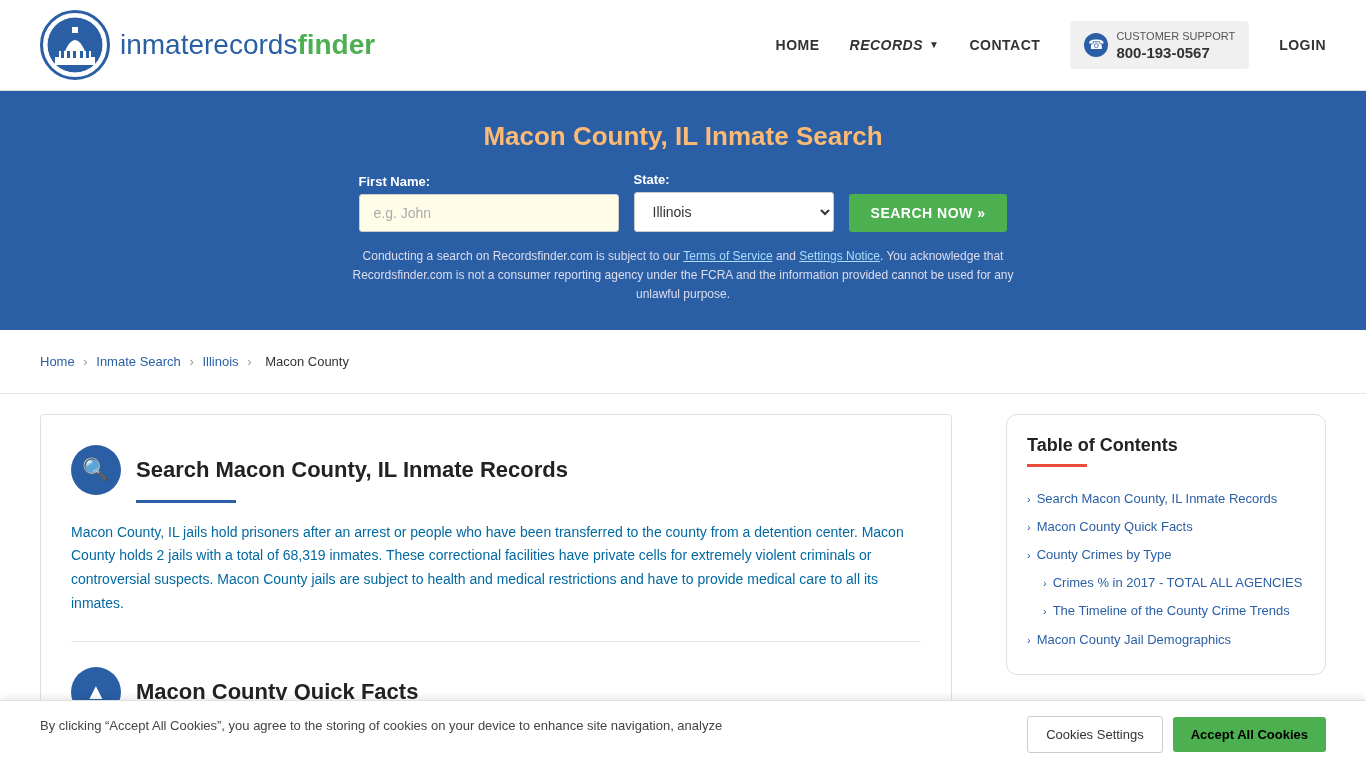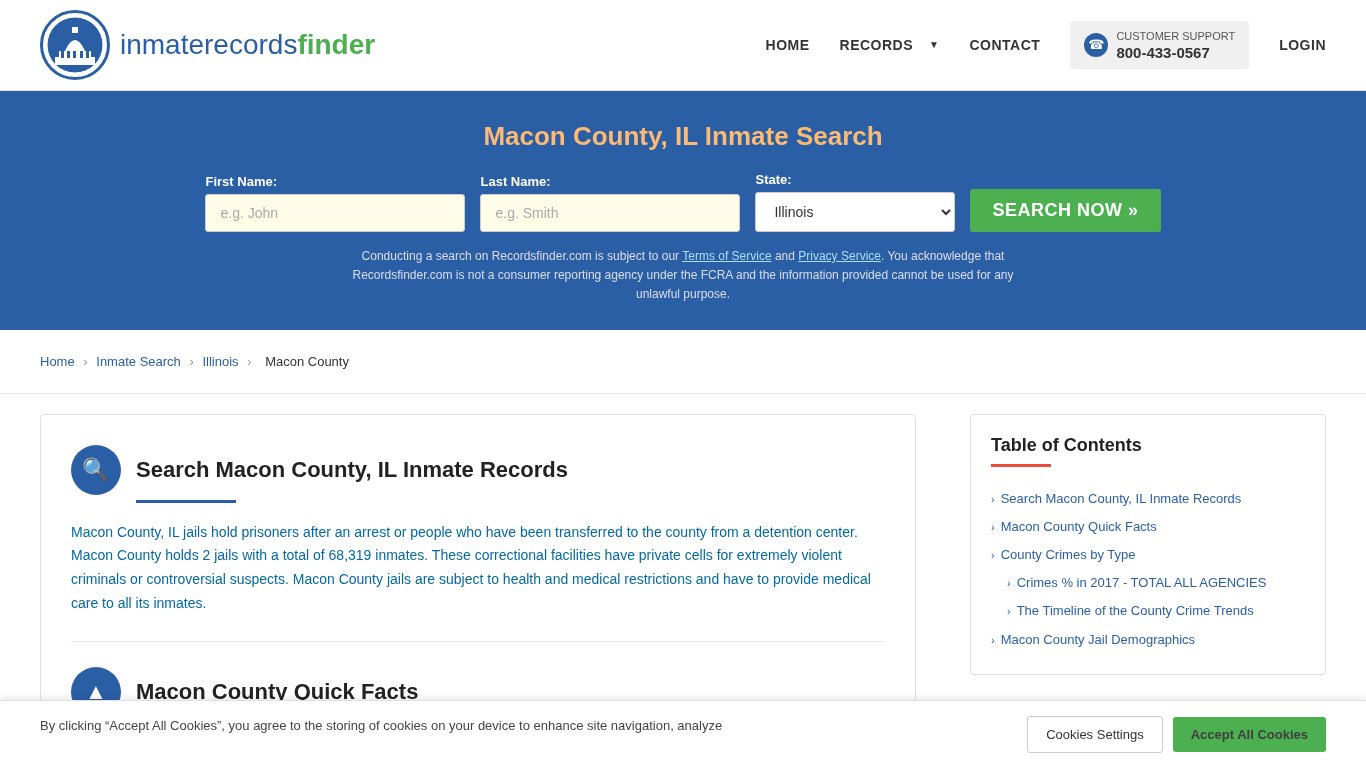--- a/index.html
+++ b/index.html
@@ -48,21 +48,22 @@
       font-size: 14px;
       font-weight: 700;
       color: #333;
       text-transform: uppercase;
       cursor: pointer;
       letter-spacing: 0.5px;
     }
     .nav-records {
       display: flex;
       align-items: center;
-      gap: 16px;
+      gap: 6px;
+      font-style: italic;
     }
     .chevron-down {
       font-size: 10px;
       color: #333;
     }
     #customer-support {
       display: flex;
       align-items: center;
       gap: 8px;
       background: #f0f0f0;
@@ -148,21 +149,21 @@
       color: #333;
       border-radius: 3px;
       width: 200px;
       appearance: auto;
     }
     #search-btn {
       background: #4caf50;
       color: #fff;
       border: none;
       padding: 11px 22px;
-      font-size: 18px;
+      font-size: 14px;
       font-weight: 700;
       border-radius: 3px;
       cursor: pointer;
       white-space: nowrap;
       text-transform: uppercase;
       letter-spacing: 0.5px;
     }
     #hero-disclaimer {
       color: #dde;
       font-size: 12px;
@@ -275,24 +276,24 @@
       flex-shrink: 0;
     }
     #section-quick-facts-title {
       font-size: 22px;
       font-weight: 700;
       color: #222;
     }
 
     
     #right-sidebar {
-      width: 356px;
+      width: 320px;
       flex-shrink: 0;
       border: 1px solid #e0e0e0;
-      border-radius: 4px;
+      border-radius: 11px;
       padding: 20px;
       margin-left: 34px;
     }
     #toc-title {
       font-size: 18px;
       font-weight: 700;
       color: #222;
       margin-bottom: 8px;
     }
     #toc-underline {
@@ -363,21 +364,21 @@
       background: #fff;
       color: #333;
       font-size: 13px;
       border-radius: 3px;
       cursor: pointer;
     }
     #cookie-accept-btn {
       padding: 10px 18px;
       border: none;
       background: #4caf50;
-      color: #404040;
+      color: #000000;
       font-size: 13px;
       font-weight: 700;
       border-radius: 3px;
       cursor: pointer;
     }
   </style>
 </head>
 <body>
 
 <header id="header">
@@ -406,48 +407,44 @@
     <div class="nav-item">HOME</div>
     <div class="nav-item nav-records">
       <span>RECORDS</span>
       <span class="chevron-down">▼</span>
     </div>
     <div class="nav-item">CONTACT</div>
     <div id="customer-support">
       <div id="support-icon">☎</div>
       <div>
         <div id="support-text">CUSTOMER SUPPORT</div>
-        <div id="support-number">800-433-0567</div>
+        <div id="support-number">800-193-0567</div>
       </div>
     </div>
     <div class="nav-item" id="login-btn">LOGIN</div>
   </nav>
 </header>
 
 <section id="search-hero">
   <h1 id="hero-title">Macon County, IL Inmate Search</h1>
   <div id="search-form">
     <div class="form-group">
       <label class="form-label">First Name:</label>
       <input class="form-input" type="text" placeholder="e.g. John" style="">
     </div>
     <div class="form-group">
-      <label class="form-label">Last Name:</label>
-      <input class="form-input" type="text" placeholder="e.g. Smith" style="">
-    </div>
-    <div class="form-group">
       <label class="form-label">State:</label>
       <select id="state-select">
         <option>Illinois</option>
       </select>
     </div>
     <button id="search-btn">SEARCH NOW »</button>
   </div>
   <div id="hero-disclaimer">
-    Conducting a search on Recordsfinder.com is subject to our <a>Terms of Service</a> and <a>Privacy Service</a>. You acknowledge that Recordsfinder.com is not a consumer reporting agency under the FCRA and the information provided cannot be used for any unlawful purpose.
+    Conducting a search on Recordsfinder.com is subject to our <a>Terms of Service</a> and <a>Settings Notice</a>. You acknowledge that Recordsfinder.com is not a consumer reporting agency under the FCRA and the information provided cannot be used for any unlawful purpose.
   </div>
 </section>
 
 <nav id="breadcrumb">
   <a>Home</a>
   <span>›</span>
   <a>Inmate Search</a>
   <span>›</span>
   <a>Illinois</a>
   <span>›</span>

